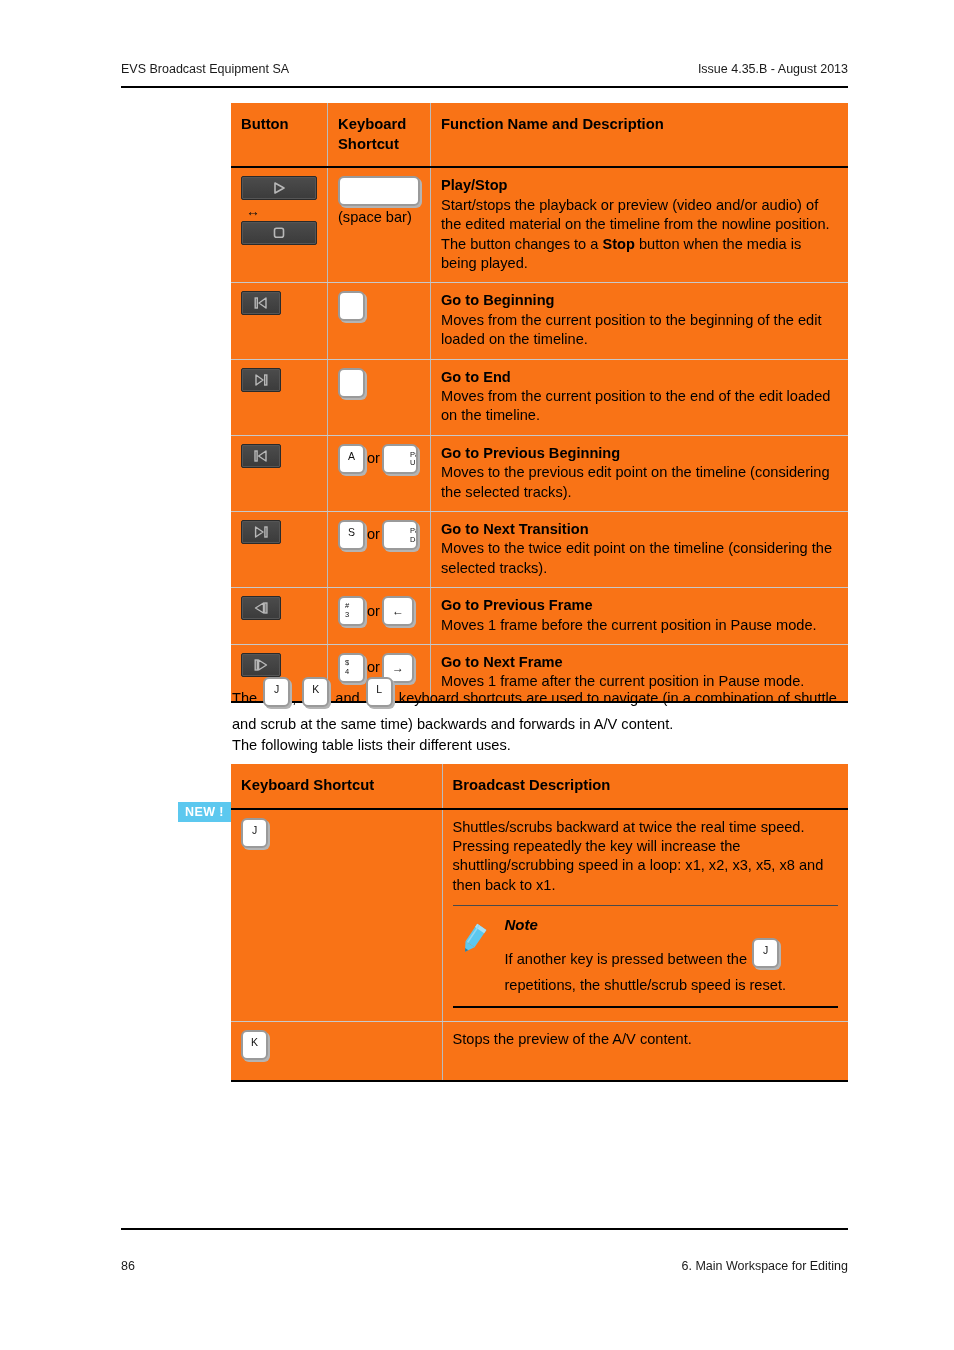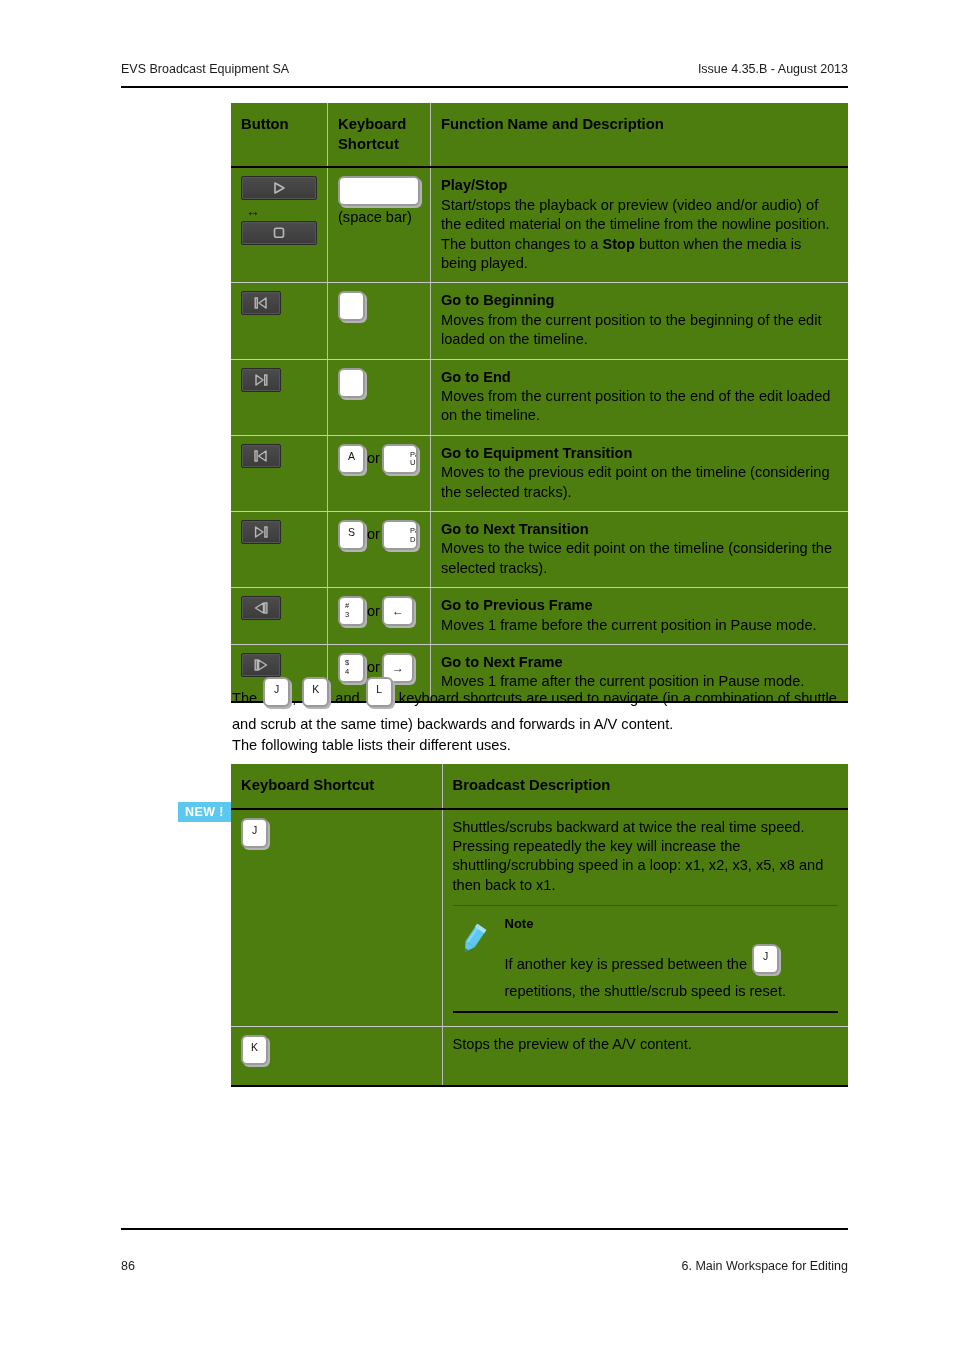--- a/index.html
+++ b/index.html
@@ -60,21 +60,21 @@
     color: #1a1a1a;
     display: flex;
     justify-content: space-between;
     margin-top: 21px;
   }
 
   
   .tbl {
     position: absolute;
     border-collapse: collapse;
-    background: #4d7c0f;
+    background: #f97316;
     font-size: 14.6px;
     line-height: 1.33;
   }
   .tbl td, .tbl th {
     vertical-align: top;
     padding: 8px 10px 9px 10px;
     border: 0;
     text-align: left;
   }
   .tbl thead th {
@@ -193,21 +193,21 @@
     margin: 10px 0 4px 0;
     border-top: 1.6px solid #4a4a4a;
     border-bottom: 2.2px solid #000000;
     padding: 9px 0 10px 0;
     display: flex;
     gap: 10px;
     align-items: flex-start;
   }
   .note-icon { flex: 0 0 auto; width: 42px; padding-top: 4px; }
   .note-content { flex: 1 1 auto; }
-  .note-title { font-weight: bold; font-size: 13px; display: block; margin-bottom: 18px; }
+  .note-title { font-weight: bold; font-size: 15px; display: block; margin-bottom: 10px; font-style: italic; }
   .note-text { font-size: 14.6px; line-height: 1.38; }
   .note-text .kc { position: relative; top: -7px; margin: 0 1px; }
 </style>
 </head>
 <body>
 
 <div class="page">
 
   <div class="runhead">
     <span>EVS Broadcast Equipment SA</span>
@@ -306,21 +306,21 @@
             </svg>
           </span>
         </td>
         <td class="vline shortcut-cell">
           <span class="kc kc-key"><span>A</span></span><span class="or-txt">or</span><span class="kc kc-wide"><span class="two">
                 <em>Page</em>
                 <em>Up</em>
               </span></span>
         </td>
         <td class="vline">
-          <span class="fn-title">Go to Equipment Transition</span>
+          <span class="fn-title">Go to Previous Beginning</span>
           <span class="fn-body">Moves to the previous edit point on the timeline (considering the selected tracks).</span>
         </td>
       </tr>
 
       <tr>
         <td>
           <span class="btn-dark btn-sq">
             <svg width="18" height="14" viewBox="0 0 18 14" aria-hidden="true">
               <path d="M3.6 2 L11 7 L3.6 12 Z" fill="none" stroke="#b8b8b8" stroke-width="1.4" stroke-linejoin="round"></path>
               <rect x="12.9" y="2" width="2.1" height="10" fill="none" stroke="#b8b8b8" stroke-width="1.4"></rect>

